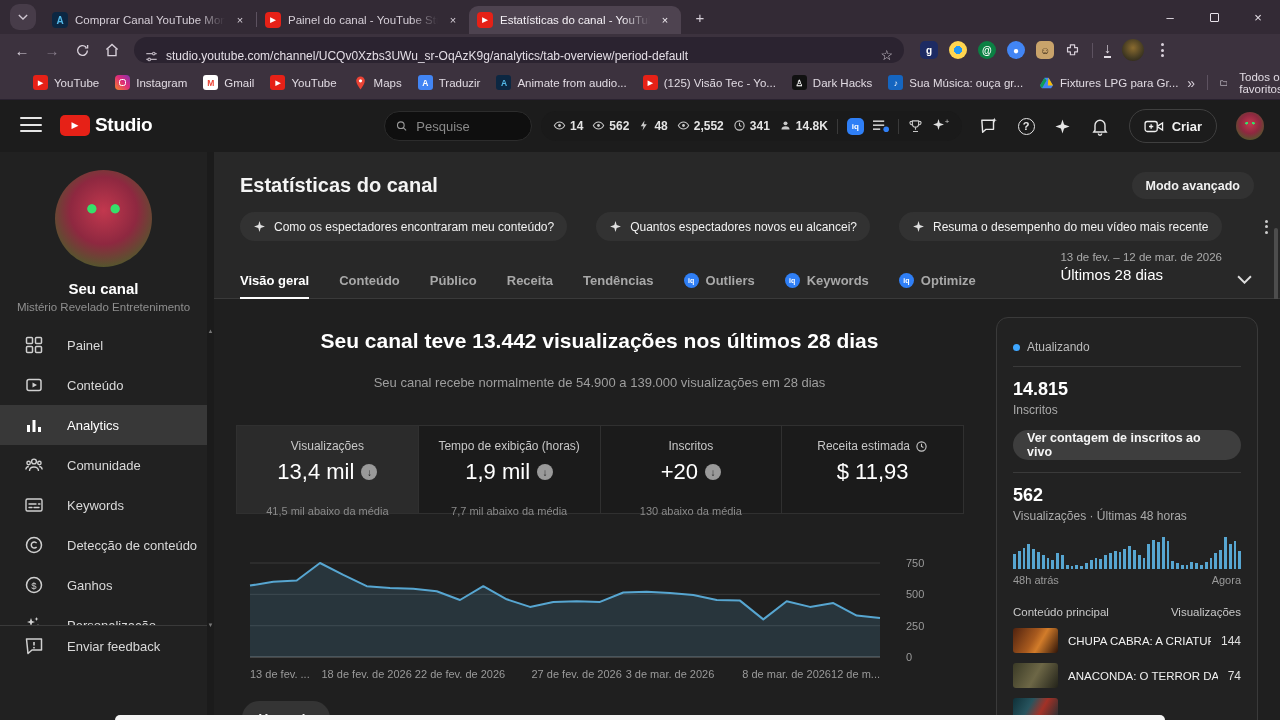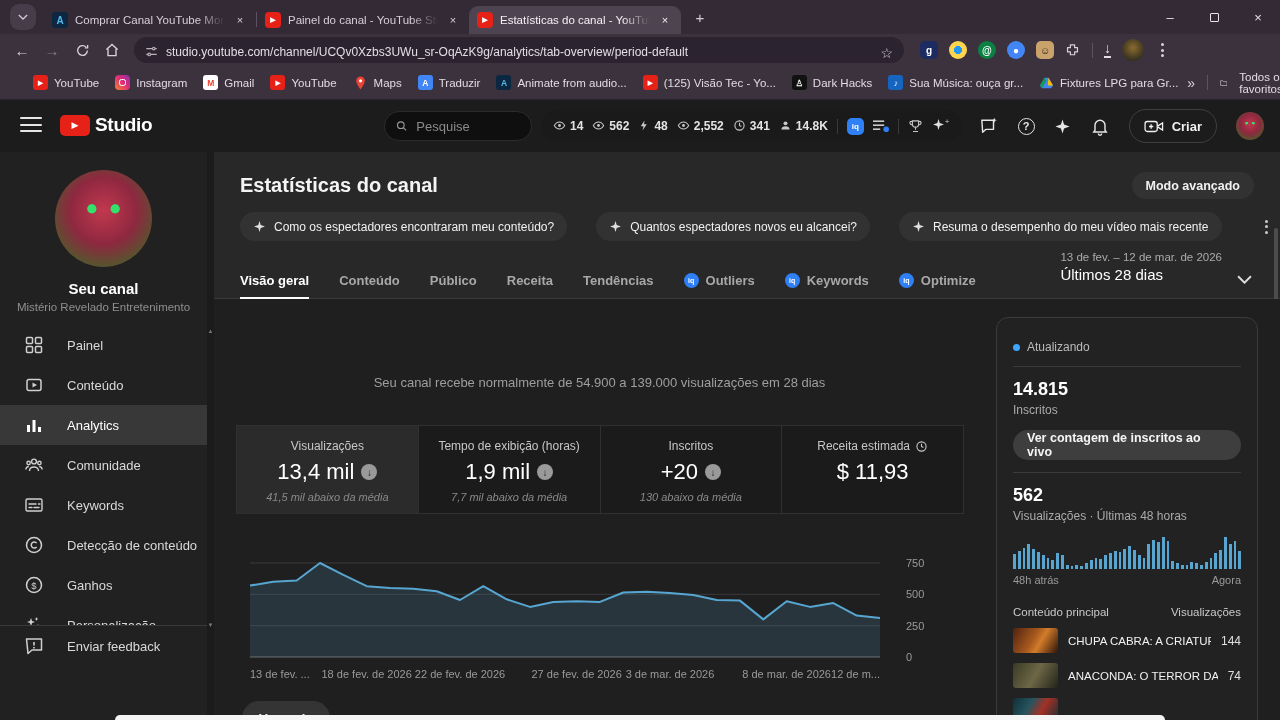--- a/index.html
+++ b/index.html
@@ -19,21 +19,21 @@
 .ttitle{flex:1;white-space:nowrap;overflow:hidden;-webkit-mask-image:linear-gradient(90deg,#000 82%,transparent);mask-image:linear-gradient(90deg,#000 82%,transparent)}
 .tclose{width:16px;height:16px;border-radius:50%;display:grid;place-items:center;font-size:11px;flex:none}
 .newtab{width:26px;height:26px;margin:0 0 4px 6px;color:#d6cfd8;font-size:15px;display:grid;place-items:center}
 .wincontrols{margin-left:auto;display:flex;align-self:flex-start;height:34px}
 .winbtn{width:44px;height:34px;display:grid;place-items:center;color:#e8e2ea;font-size:13px}
 .winbtn .box{width:9px;height:9px;border:1.2px solid #e8e2ea;border-radius:1px}
 
 .toolbar{position:absolute;top:34px;left:0;right:0;height:32px;background:#3c323e;display:flex;align-items:center;gap:2px;padding:0 8px}
 .navbtn{width:28px;height:26px;display:grid;place-items:center;color:#d8d0da;font-size:15px}
 .navbtn.dim{color:#897e8c}
-.omnibox{flex:1;max-width:770px;height:26px;margin:0 6px;background:#2b2330;border-radius:13px;display:flex;align-items:flex-start;padding:8px 11px;gap:8px}
+.omnibox{flex:1;max-width:770px;height:26px;margin:0 6px;background:#2b2330;border-radius:13px;display:flex;align-items:flex-end;padding:0 11px;gap:8px}
 .omni-url{flex:1;color:#e3dde5;font-size:12px;white-space:nowrap;overflow:hidden}
 .omni-star{color:#d8d0da;font-size:14px}
 .extrow{display:flex;align-items:center;gap:11px;margin-left:8px}
 .ext{width:18px;height:18px;border-radius:5px;display:grid;place-items:center;font-size:10px;color:#fff;font-weight:bold}
 .tsep{width:1px;height:15px;background:#5d5260}
 .dlicon{color:#e3dde5;font-size:14px;border-bottom:2px solid #e3dde5;line-height:12px;height:16px}
 .avatar-sm{width:22px;height:22px;border-radius:50%;background:radial-gradient(circle at 50% 40%,#8a6b2f,#443b22 60%,#211d17)}
 .kebab{display:flex;flex-direction:column;gap:2.5px;padding:2px 6px}
 .kebab i{width:3px;height:3px;border-radius:50%;background:#d8d0da}
 
@@ -96,21 +96,21 @@
 .content{position:absolute;top:147px;left:0;right:0;bottom:0;background:#1f1f1f;overflow:hidden}
 .headline{position:absolute;top:30px;left:22px;width:727px;text-align:center;color:#fff;font-size:21px;font-weight:bold}
 .subline{position:absolute;top:76px;left:22px;width:727px;text-align:center;color:#9e9e9e;font-size:13px}
 .mrow{position:absolute;top:126px;left:22px;width:728px;height:89px;display:flex;border:1px solid #303030}
 .mcard{flex:1;border-left:1px solid #303030;background:#1b1b1b;text-align:center;padding-top:13px}
 .mcard:first-child{border-left:none}
 .mcard.sel{background:#2b2b2b}
 .mlabel{color:#c7c7c7;font-size:12px;display:flex;justify-content:center;align-items:center;gap:5px}
 .mval{margin-top:6px;color:#fff;font-size:22px;font-weight:500;display:flex;justify-content:center;align-items:center;gap:7px}
 .mchip{width:16px;height:16px;border-radius:50%;background:#9a9a9a;color:#1f1f1f;font-size:10px;font-weight:bold;display:grid;place-items:center}
-.mnote{margin-top:6px;color:#8a8a8a;font-size:11px;font-style:italic}
+.mnote{margin-top:20px;color:#8a8a8a;font-size:11px;}
 .chart{position:absolute;top:240px;left:22px;width:660px;height:126px}
 .ylab{position:absolute;left:692px;width:36px;color:#9a9a9a;font-size:11px}
 .xlab{position:absolute;top:369px;color:#9a9a9a;font-size:11px;white-space:nowrap}
 .seemore{position:absolute;top:402px;left:28px;height:34px;border-radius:17px;background:#343434;color:#f1f1f1;font-size:13px;font-weight:600;display:flex;align-items:center;padding:0 17px}
 
 
 .rcard{position:absolute;top:18px;left:782px;width:262px;height:420px;background:#222;border:1px solid #3a3a3a;border-radius:12px;padding:15px 16px;overflow:hidden}
 .rtitle{color:#fff;font-size:16px;font-weight:600}
 .rstatus{margin-top:7px;display:flex;align-items:center;gap:7px;color:#bbb;font-size:12px}
 .rdot{width:7px;height:7px;border-radius:50%;background:#3ea6ff}
@@ -590,20 +590,21 @@
       <div class="big">Últimos 28 dias</div>
     </div>
     <div class="datechev">
       <svg width="15" height="9" viewBox="0 0 14 8" fill="none">
           <path d="M1 1l6 6 6-6" stroke="#ddd" stroke-width="1.8"></path>
         </svg>
     </div>
     <div class="scroll-handle"></div>
 
     <div class="content">
+      <div class="headline">Seu canal teve 13.442 visualizações nos últimos 28 dias</div>
       <div class="subline">Seu canal recebe normalmente de 54.900 a 139.000 visualizações em 28 dias</div>
       <div class="mrow" id="metrics">
           <div class="mcard sel">
             <div class="mlabel">
               <span>Visualizações</span>
             </div>
             <div class="mval">
               <span>13,4 mil</span>
               <span class="mchip">↓</span>
             </div>

